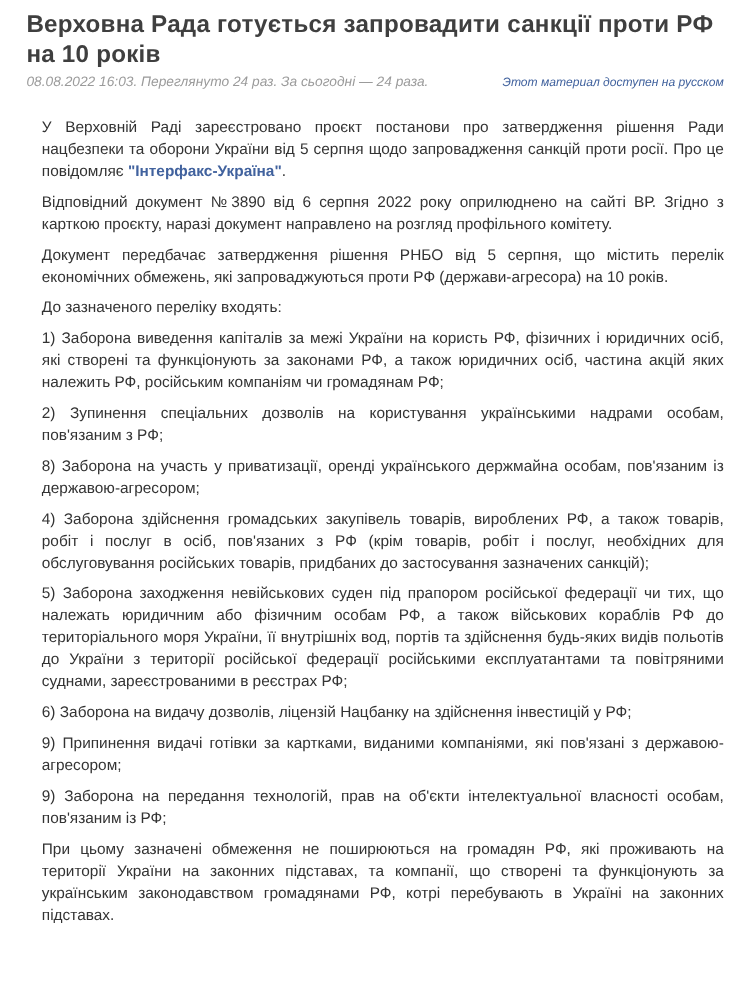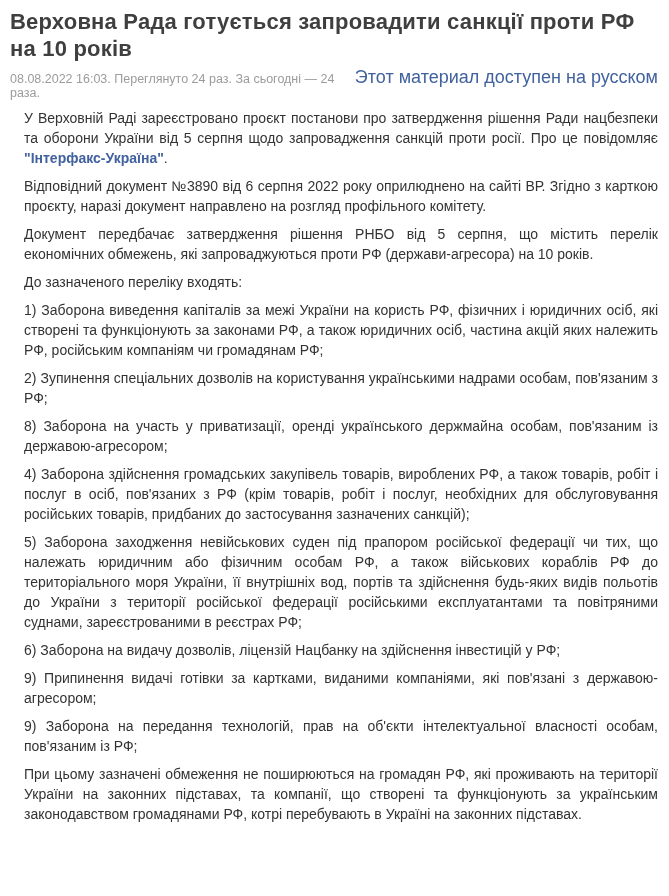--- a/index.html
+++ b/index.html
@@ -14,42 +14,43 @@
   body{
     width:669px;
     height:896px;
     overflow:hidden;
     font-family:"Liberation Sans","DejaVu Sans",sans-serif;
     color:var(--body);
   }
   .page{
     width:669px;
     height:708px;
-    padding:8px 11px 6px 10px;
+    padding:8px 11px 6px 24px;
   }
   .article-title{
     font-size:22px;
     line-height:27px;
     font-weight:bold;
     color:var(--title);
     margin:0 0 5px 0;
     letter-spacing:.2px;
   }
   .meta-row{
     display:flex;
     justify-content:space-between;
     align-items:baseline;
-    margin:0 0 8px 0;
+    margin:0 0 24px 0;
+    font-style:italic;
   }
   .article-meta{
     font-size:12.5px;
     color:var(--meta);
   }
   .ru-link{
-    font-size:18px;
+    font-size:11px;
     color:var(--link);
     text-decoration:none;
     white-space:nowrap;
   }
   .article-body p{
     font-size:14px;
     line-height:20px;
     text-align:justify;
     margin:0 0 8px 14px;
   }

